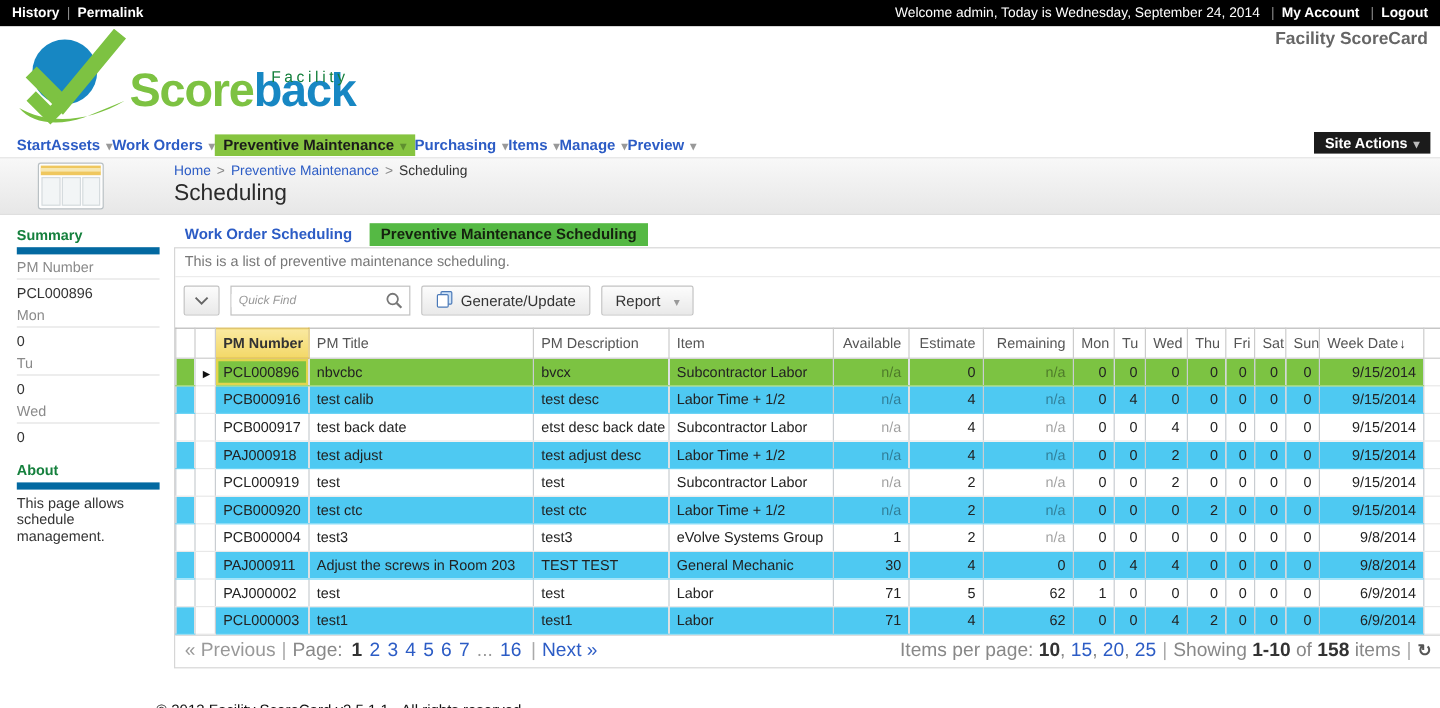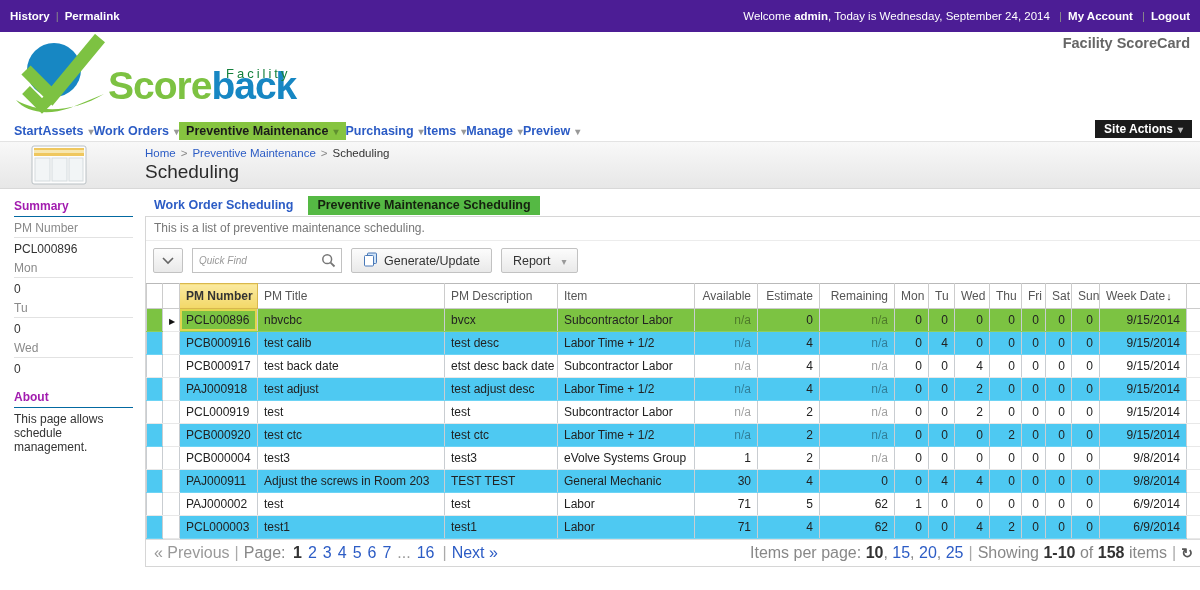--- a/index.html
+++ b/index.html
@@ -1,25 +1,25 @@
 <!DOCTYPE html>
 <html><head>
 <meta charset="utf-8">
 <style>
   * { box-sizing: border-box; margin: 0; padding: 0; }
   html,body { width:1200px; height:590px; background:#fff; overflow:hidden;
               font-family:"Liberation Sans", sans-serif; }
 
   
-  .topbar { height:32px; background:#4c1d95; color:#fff; display:flex;
+  .topbar { height:22px; background:#000000; color:#fff; display:flex;
             justify-content:space-between; align-items:center; padding:0 10px;
             font-size:11.5px; font-weight:bold; }
   .topbar a { color:#fff; text-decoration:none; }
   .topbar .div { color:#8a8a8a; font-weight:normal; margin:0 6px; }
-  .topbar .uname { font-weight:bold; }
+  .topbar .uname { font-weight:normal; }
   .topbar .plain { font-weight:normal; }
 
   
   .header { position:relative; height:88px; background:#fff; }
   .site-name { position:absolute; top:3px; right:10px; font-size:14.5px;
                font-weight:bold; color:#666; }
   .brand { position:absolute; left:12px; top:2px; display:flex; cursor:pointer; }
   .logo-text { position:relative; margin-top:32px; font-size:39px; line-height:40px;
                font-weight:bold; letter-spacing:-1px; }
   .logo-score { color:#7DC242; }
@@ -47,22 +47,22 @@
   .strip-icon { position:absolute; left:24px; top:3px; }
   .crumbs { position:absolute; left:145px; top:5px; font-size:11.5px; color:#777; }
   .crumbs a { color:#2C5CC5; text-decoration:none; }
   .crumbs .sep { margin:0 5px; color:#888; }
   .crumbs .current { color:#333; }
   .page-title { position:absolute; left:145px; top:19px; font-size:19px; color:#2b2b2b; }
 
   
   .content { display:flex; }
   .sidebar { width:145px; flex:none; padding:8px 12px 0 14px; font-size:12px; }
-  .sb-title { font-weight:bold; color:#a21caf; padding:2px 0 3px;
-              border-bottom:1px solid #0369a1; }
+  .sb-title { font-weight:bold; color:#15803d; padding:2px 0 3px;
+              border-bottom:6px solid #0369a1; }
   .sb-label { color:#8a8a8a; padding:4px 0 2px; border-bottom:1px solid #e2e2e2; }
   .sb-value { color:#333; padding:4px 0 1px; }
   .sb-about { margin-top:11px; }
   .sb-text  { color:#333; padding-top:4px; line-height:14px; }
 
   .main { flex:1; margin-right:3px; }
 
   
   .tabs { margin-top:7px; display:flex; gap:6px; font-size:12.5px; font-weight:bold; }
   .tab { padding:2px 9px 3px; cursor:pointer; color:#2C5CC5; }

